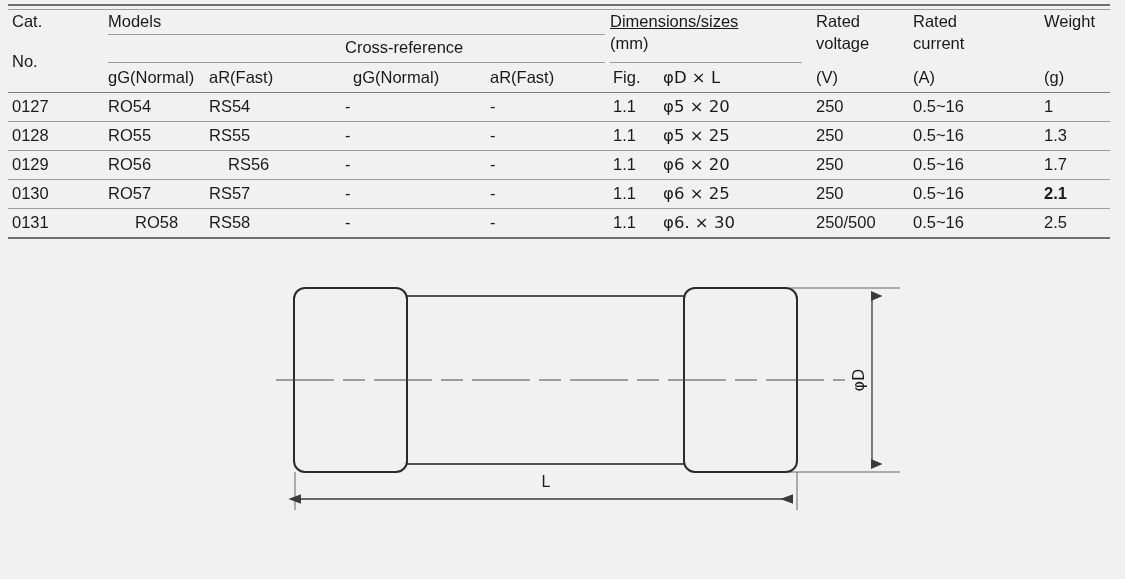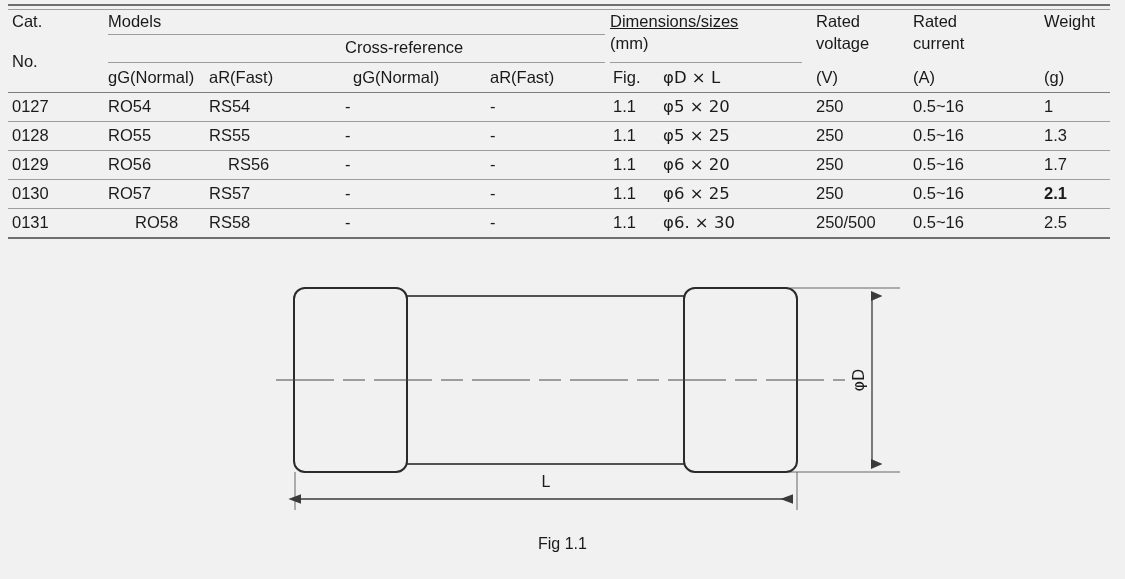--- a/index.html
+++ b/index.html
@@ -204,14 +204,13 @@
     <text x="864" y="122" transform="rotate(-90 864 122)" text-anchor="middle" font-family="DejaVu Sans, sans-serif" font-size="16" fill="#1b1b1b" aria-label="φD">φD</text>
 
     <line x1="295" y1="214" x2="295" y2="252" stroke="#666" stroke-width="1"></line>
     <line x1="797" y1="214" x2="797" y2="252" stroke="#666" stroke-width="1"></line>
 
     <line x1="300" y1="241" x2="792" y2="241" stroke="#3a3a3a" stroke-width="1.3" marker-start="url(#arw-l)" marker-end="url(#arw-r)"></line>
 
     <text x="546" y="229" text-anchor="middle" font-family="Liberation Sans, sans-serif" font-size="16" fill="#1b1b1b">L</text>
   </svg>
 
-  <div id="fig-caption">Fig 1.1</div>
 </div>
 
 </body></html>

